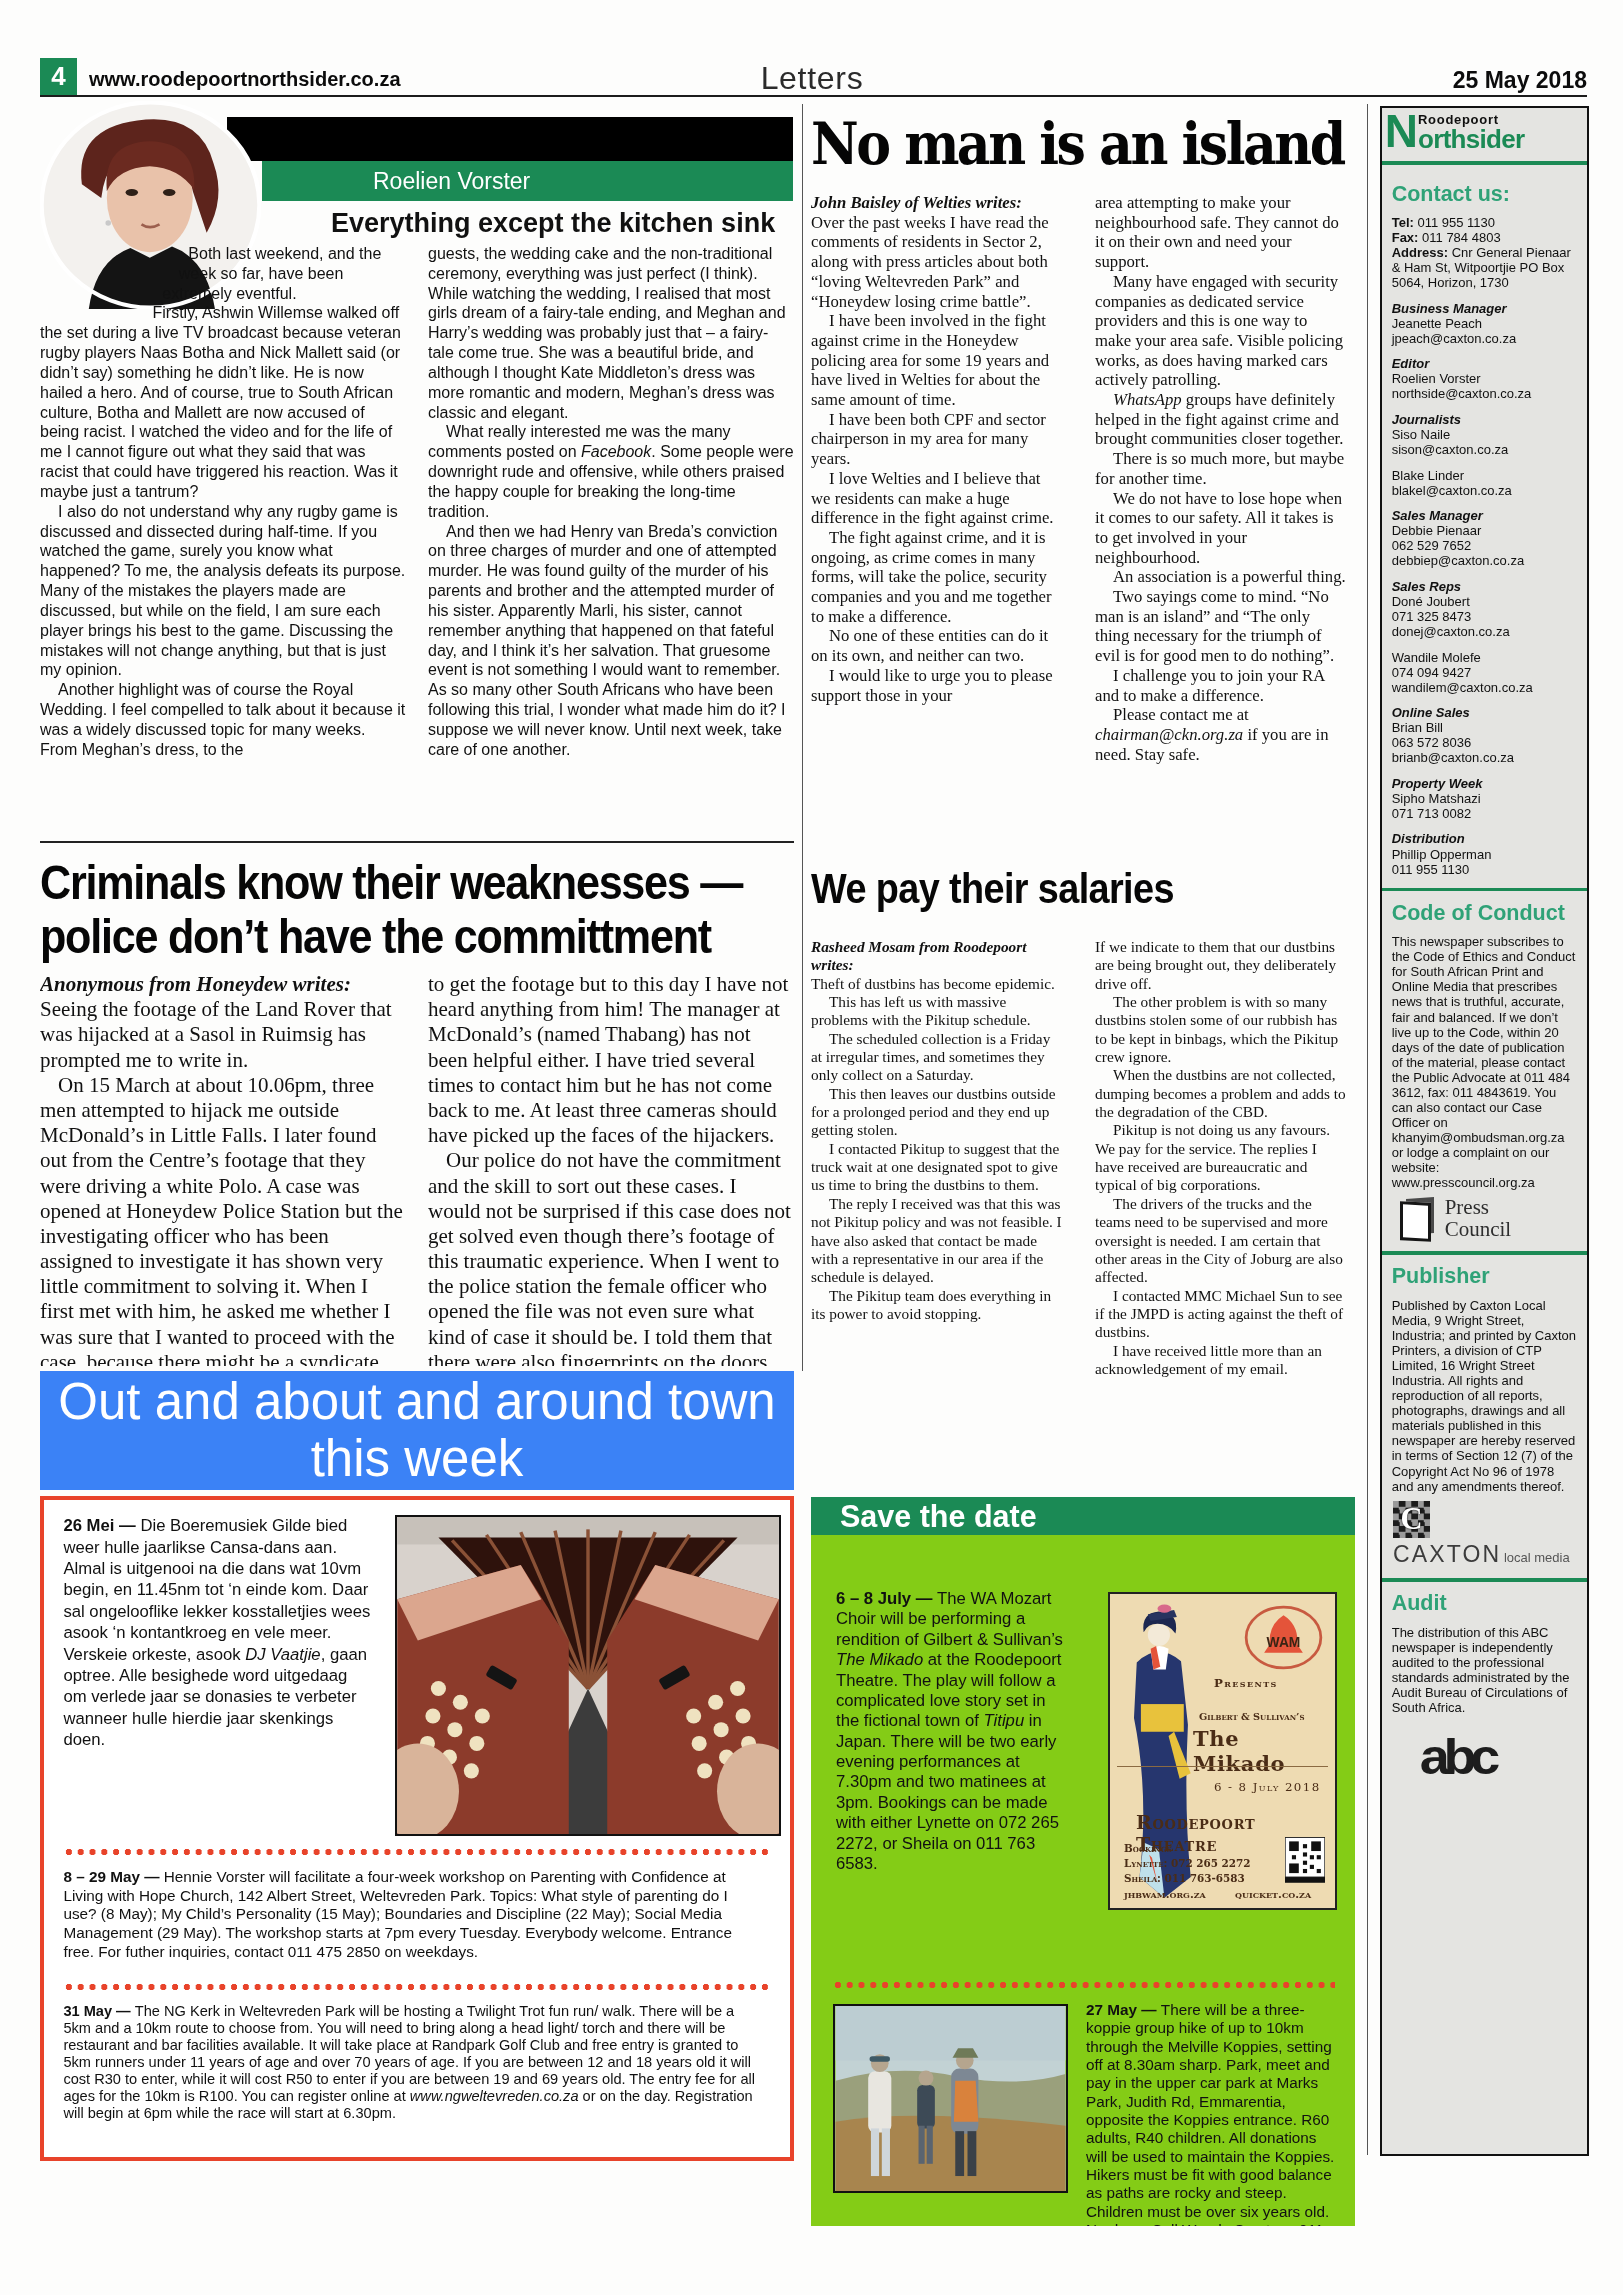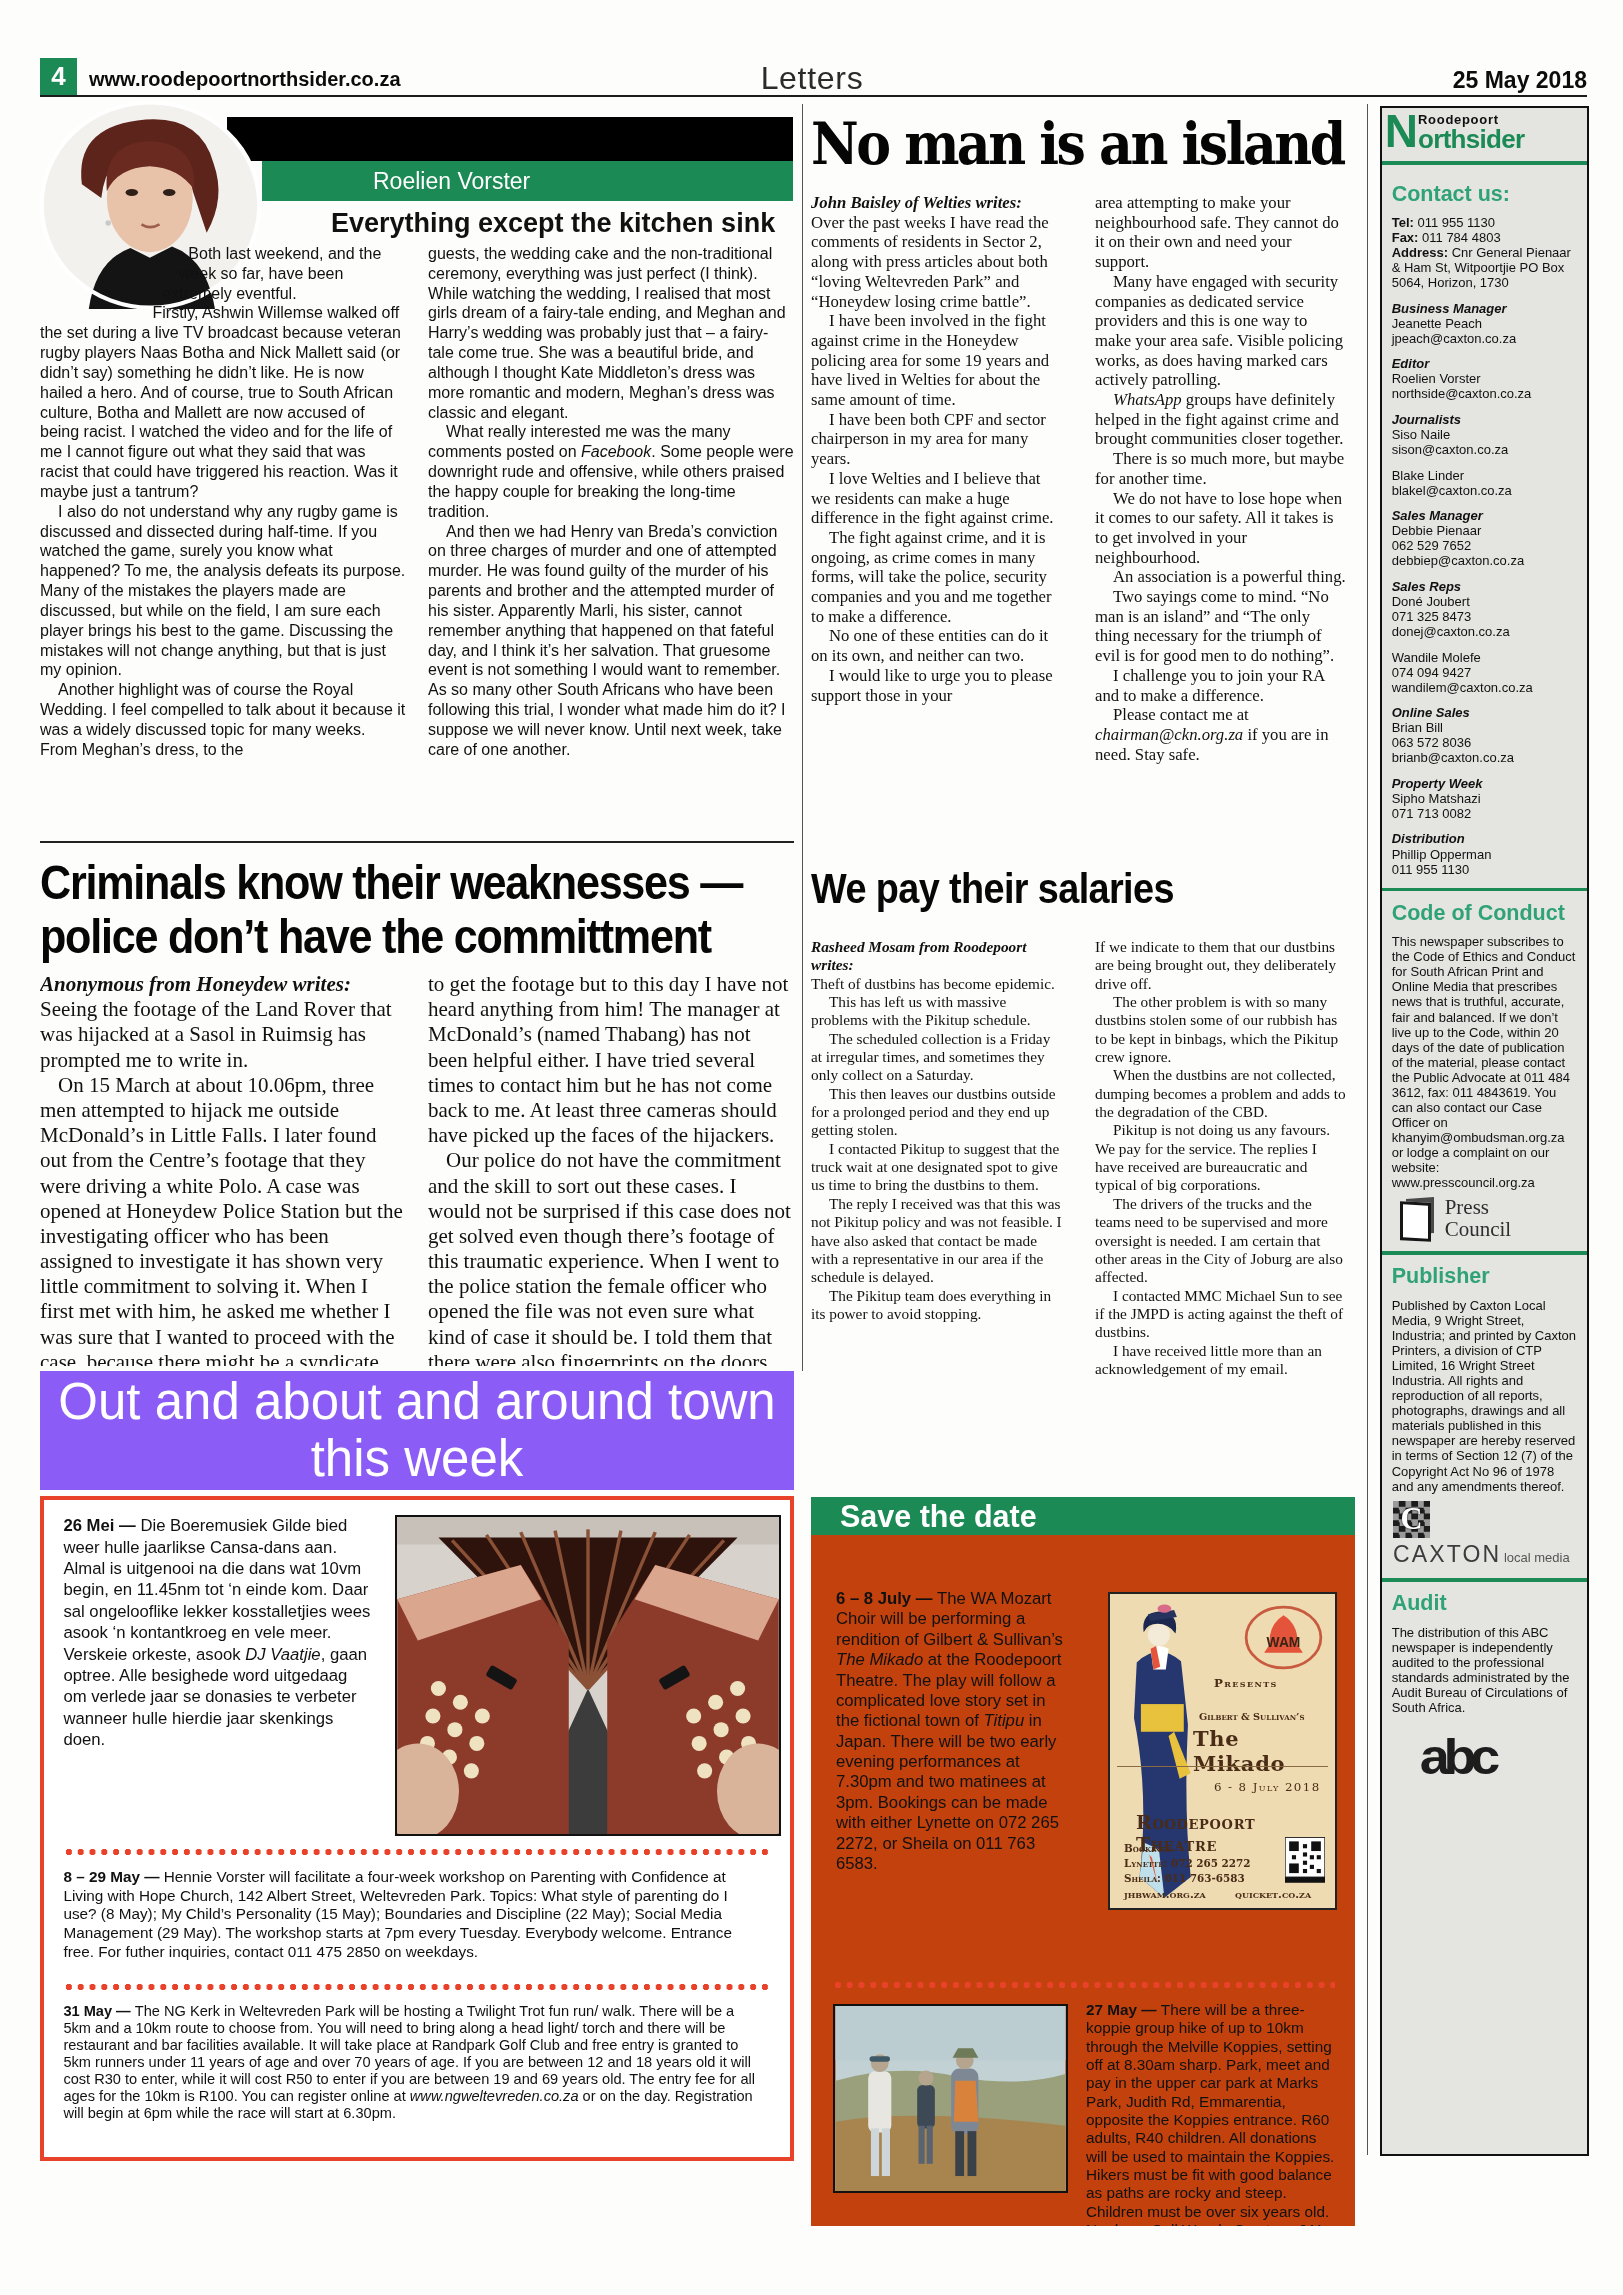--- a/index.html
+++ b/index.html
@@ -37,35 +37,35 @@
   .crhead{left:40px;top:855px;width:833px;font-size:49px;font-weight:bold;letter-spacing:-1.4px;line-height:1.11;transform:scaleX(.88);transform-origin:0 0;white-space:nowrap;color:#070707;}
   .crbody{left:40px;top:972px;width:754px;height:394px;overflow:hidden;font-size:21px;line-height:1.2;}
   .crbody .col{width:366px;}
   .crbody .col+.col{margin-left:22px;}
   
   .wphead{left:811px;top:864px;width:555px;font-size:43px;font-weight:bold;letter-spacing:-0.7px;transform:scaleX(.88);transform-origin:0 0;white-space:nowrap;color:#070707;}
   .wpbody{left:811px;top:938px;width:544px;height:552px;overflow:hidden;font-size:15.3px;line-height:1.2;}
   .wpbody .col{width:251px;}
   .wpbody .col+.col{margin-left:33px;}
   
-  .oabanner{left:40px;top:1371px;width:754px;height:119px;background:#8b5cf6;color:#fff;display:flex;flex-direction:column;align-items:center;justify-content:center;font-size:51px;line-height:1.1;text-align:center;}
+  .oabanner{left:40px;top:1371px;width:754px;height:119px;background:#3b82f6;color:#fff;display:flex;flex-direction:column;align-items:center;justify-content:center;font-size:51px;line-height:1.1;text-align:center;}
   .evbox{left:40px;top:1496px;width:754px;height:665px;background:#fff;border:4.9px solid #e8432a;box-sizing:border-box;}
   .ev{position:absolute;font-size:16px;line-height:1.28;}
   .ev b{font-weight:bold;}
   .ev1{left:19.4px;top:15.3px;width:311px;font-size:16.7px;}
   .evphoto{position:absolute;left:351px;top:15.3px;width:386px;height:321px;border:2.8px solid #111;box-sizing:border-box;overflow:hidden;background:#d8d2cc;}
   .dots{position:absolute;height:8.3px;background-image:radial-gradient(circle 3.1px,#e8432a 97%,rgba(0,0,0,0) 100%);background-size:11.8px 8.3px;background-repeat:repeat-x;background-position:left center;}
   .dot1{left:19.4px;width:705px;top:348px;}
   .ev2{left:19.4px;top:368px;width:701px;font-size:15.3px;line-height:1.22;}
   .dot2{left:19.4px;width:705px;top:483px;}
   .ev3{left:19.4px;top:503px;width:701px;font-size:14.6px;line-height:1.17;}
   
   .sdban{left:811px;top:1497px;width:544px;height:39px;background:#1b8a55;color:#fff;font-size:30.5px;font-weight:bold;display:flex;align-items:center;padding-left:29px;box-sizing:border-box;}
   .sdtail{left:1322px;top:1535px;width:0;height:0;border-left:33px solid #1b8a55;border-bottom:23.6px solid transparent;}
-  .sdbox{left:811px;top:1535px;width:544px;height:691px;background:#c2410c;overflow:hidden;}
+  .sdbox{left:811px;top:1535px;width:544px;height:691px;background:#84cc16;overflow:hidden;}
   .sd1{position:absolute;left:25px;top:54px;width:233px;font-size:16.7px;line-height:1.22;}
   .poster{position:absolute;left:297px;top:57px;width:229px;height:318px;background:#eedbb2;border:2.1px solid #222;box-sizing:border-box;overflow:hidden;font-family:"DejaVu Serif",serif;color:#4a2c16;}
   .pr{position:absolute;}
   .p-presents{left:104px;top:82px;font-size:11.8px;font-weight:bold;letter-spacing:1.4px;font-variant:small-caps;}
   .p-gs{left:89px;top:117px;font-size:9.7px;font-weight:bold;font-variant:small-caps;}
   .p-title{left:83px;top:132px;font-size:21px;font-weight:bold;letter-spacing:0.7px;}
   .p-rule{left:7px;top:172px;width:211px;height:1.4px;background:#8a6a42;}
   .p-dates{left:104px;top:186px;font-size:11.8px;font-weight:normal;letter-spacing:1.4px;font-variant:small-caps;}
   .p-theatre{left:26px;top:217px;font-size:19px;font-weight:bold;letter-spacing:0.7px;font-variant:small-caps;}
   .p-book{left:14px;top:247px;font-size:10.4px;font-weight:bold;font-variant:small-caps;line-height:1.45;}

